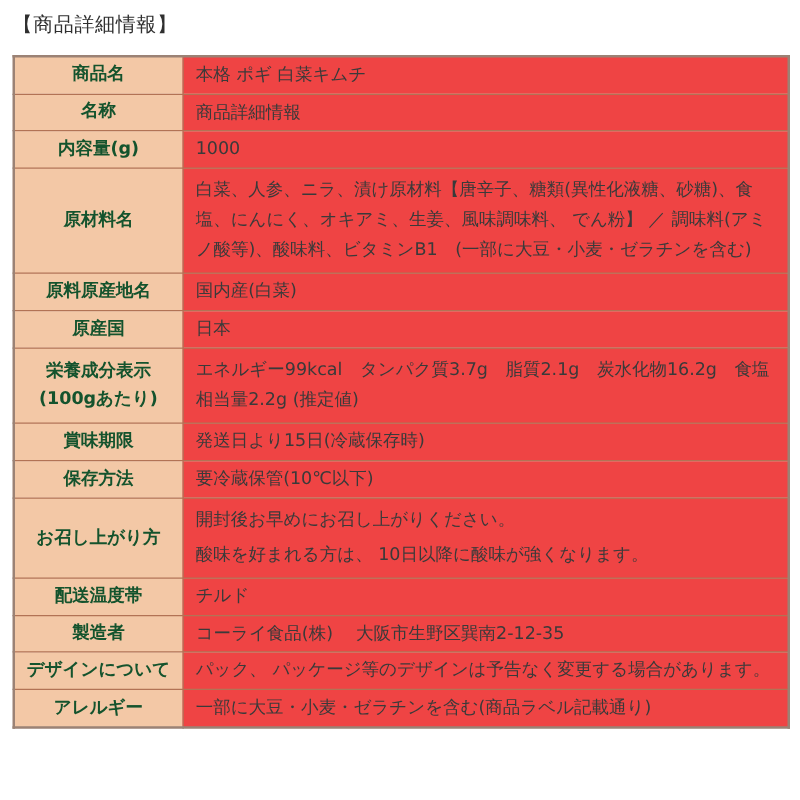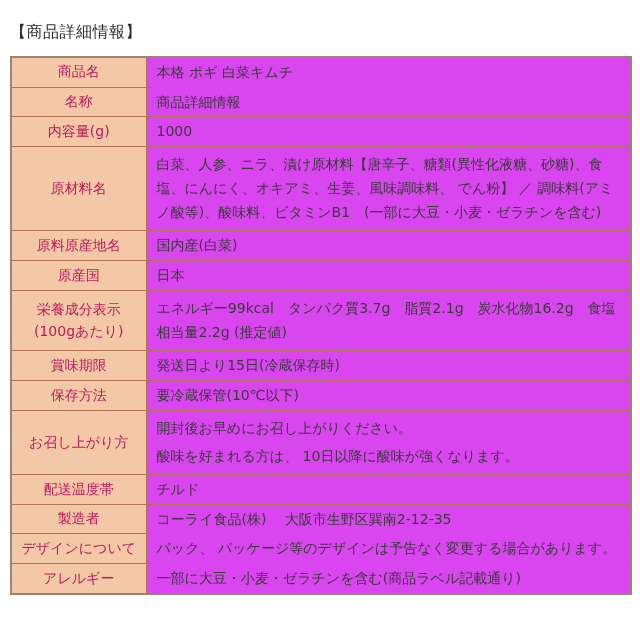--- a/index.html
+++ b/index.html
@@ -4,21 +4,21 @@
 <style>
   * { margin: 0; padding: 0; box-sizing: border-box; }
   html, body {
     width: 640px; height: 640px;
     background: #ffffff;
     font-family: "DejaVu Sans", "Liberation Sans", sans-serif;
     color: #3a3a3a;
   }
   .page {
     width: 640px; height: 640px;
-    padding: 22px 8px 0 10px;
+    padding: 10px 8px 0 10px;
   }
   .section-title {
     font-size: 16px;
     font-weight: 500;
     color: #2f2f2f;
     letter-spacing: 0.5px;
     margin-bottom: 13px;
   }
   table.info-table {
     width: 622px;
@@ -27,28 +27,28 @@
     table-layout: fixed;
   }
   table.info-table col.c-label { width: 135px; }
   table.info-table th, table.info-table td {
     border: 1px solid #b27355;
     vertical-align: middle;
     font-size: 14px;
   }
   table.info-table th {
     background: #f3c8a6;
-    color: #be185d;
-    font-weight: normal;
+    color: #14532d;
+    font-weight: bold;
     text-align: center;
     padding: 3px 4px;
     line-height: 1.55;
   }
   table.info-table td {
-    background: #d946ef;
+    background: #ef4444;
     color: #3a3a3a;
     text-align: left;
     padding: 3px 10px;
     line-height: 1.62;
   }
   tr.row-tall td { padding-top: 6px; padding-bottom: 6px; line-height: 1.7; }
   tr.row-spread td .value-line { padding: 3px 0; }
 </style>
 </head>
 <body>

